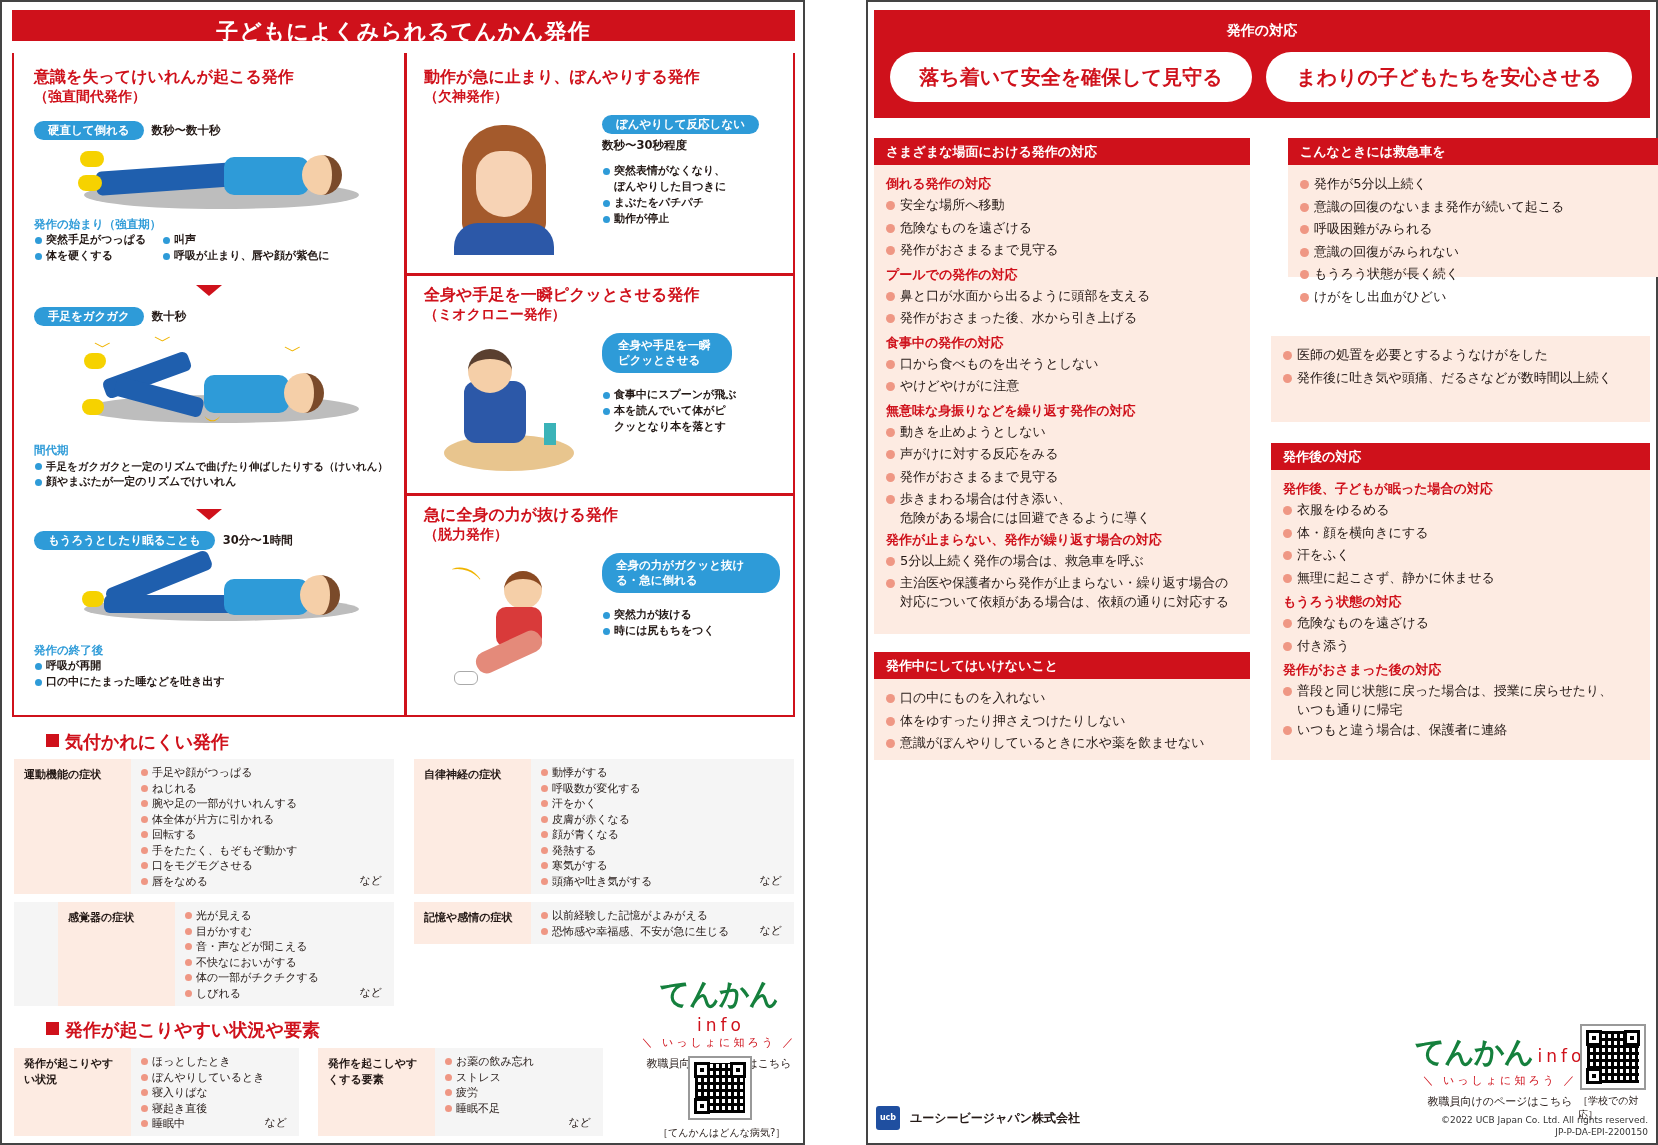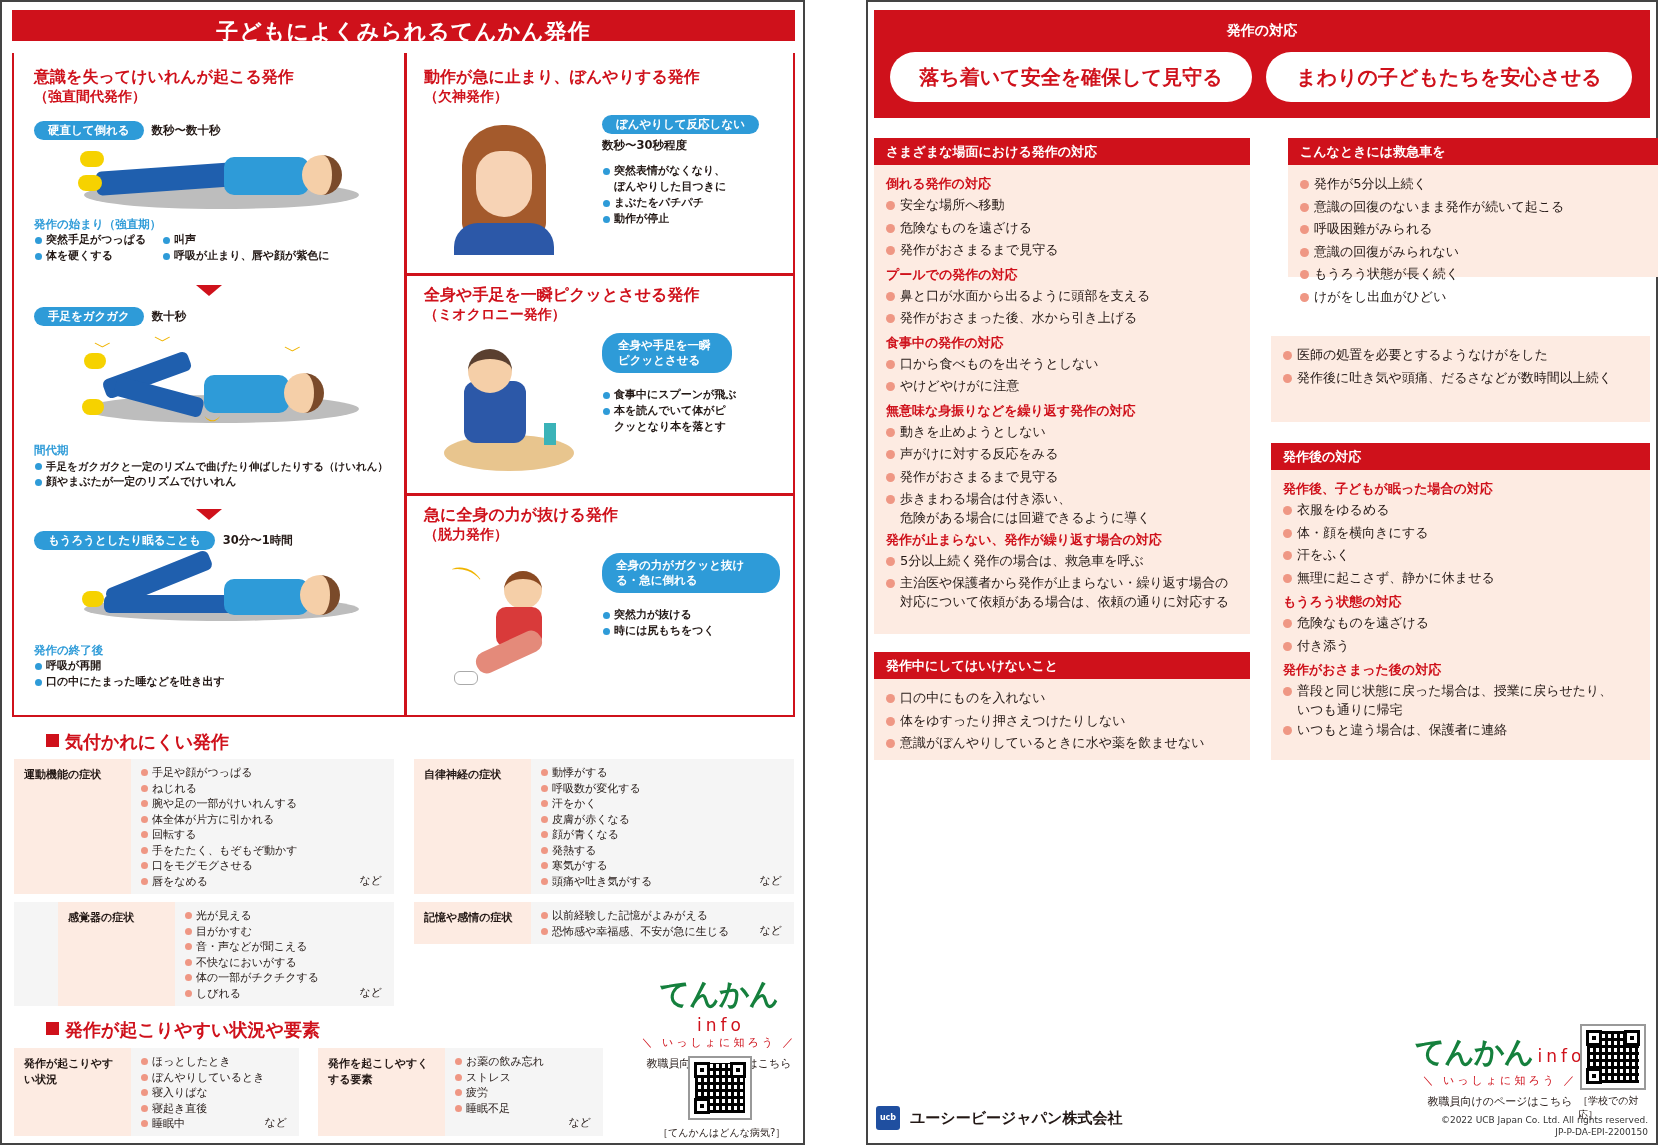--- a/index.html
+++ b/index.html
@@ -246,21 +246,21 @@
     <div class="items">
       <div class="ob">ほっとしたとき</div>
       <div class="ob">ぼんやりしているとき</div>
       <div class="ob">寝入りばな</div>
       <div class="ob">寝起き直後</div>
       <div class="ob">睡眠中</div>
       <span class="nado">など</span>
     </div>
   </div>
   <div class="tbl" style="left:316px;top:1046px;width:285px;height:88px;">
-    <div class="lab" style="width:127px;">発作を起こしやすくする要素</div>
+    <div class="lab" style="width:117px;">発作を起こしやすくする要素</div>
     <div class="items">
       <div class="ob">お薬の飲み忘れ</div>
       <div class="ob">ストレス</div>
       <div class="ob">疲労</div>
       <div class="ob">睡眠不足</div>
       <span class="nado">など</span>
     </div>
   </div>
 
   <div class="logo" style="left:632px;top:972px;width:170px;text-align:center;">
@@ -349,21 +349,21 @@
       <div class="rb">付き添う</div>
       <div class="sub">発作がおさまった後の対応</div>
       <div class="rb"><span>普段と同じ状態に戻った場合は、授業に戻らせたり、</span><span class="l2">いつも通りに帰宅</span></div>
       <div class="rb">いつもと違う場合は、保護者に連絡</div>
     </div>
   </div>
 
 
   <div class="abs" style="left:8px;top:1104px;display:flex;align-items:center;">
     <div style="width:24px;height:24px;background:#1f4fa0;color:#fff;font-size:8px;font-weight:bold;text-align:center;line-height:24px;border-radius:3px;">ucb</div>
-    <div style="margin-left:10px;font-size:15px;font-weight:bold;">ユーシービージャパン株式会社</div>
+    <div style="margin-left:10px;font-size:12px;font-weight:bold;">ユーシービージャパン株式会社</div>
   </div>
 
   <div class="logo" style="left:518px;top:1030px;width:180px;text-align:center;margin-left:24px;">
     <div><span class="t">てんかん</span><span class="i">info</span></div>
     <div class="s">＼ いっしょに知ろう ／</div>
     <div class="small" style="margin-top:6px;">教職員向けのページはこちら</div>
   </div>
   <div class="qr" style="left:712px;top:1022px;width:66px;height:66px;">
     <div class="c"></div>
     <div class="f" style="left:4px;top:4px;"></div>

